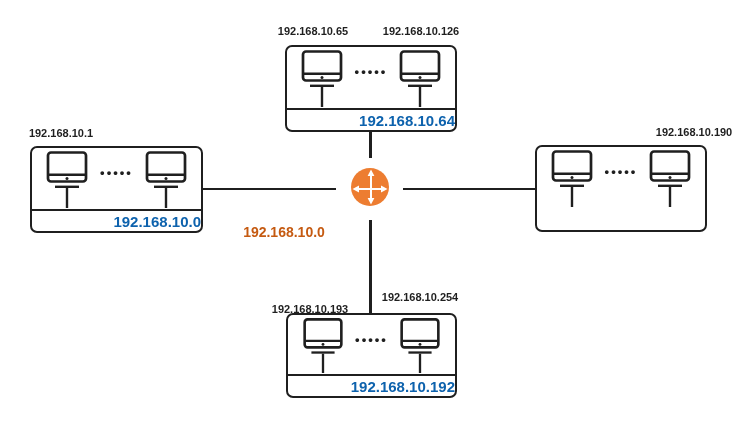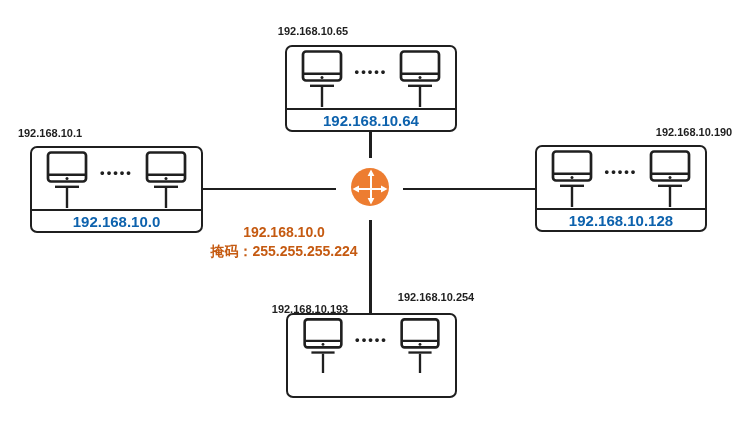--- a/index.html
+++ b/index.html
@@ -17,21 +17,21 @@
     display:flex;justify-content:space-between;align-items:flex-start;
     padding:2px 12px 0 12px;
   }
   .dots{
     margin-top:15px;font-size:13px;font-weight:bold;letter-spacing:2px;color:#1f1f1f;
     user-select:none;
   }
   .subnet-bar{
     position:absolute;left:0;right:0;bottom:0;height:20px;
     border-top:2.5px solid #1f1f1f;
-    display:flex;align-items:center;justify-content:center;
+    display:flex;align-items:center;justify-content:flex-end;
   }
   .subnet-address{
     color:#0d62ad;font-size:15px;font-weight:bold;white-space:nowrap;
   }
   
   .monitor rect{fill:#ffffff;stroke:#1f1f1f;stroke-width:2.7;}
   .monitor line{stroke:#1f1f1f;stroke-width:2.4;}
   .monitor circle{fill:#1f1f1f;}
   
   .host-ip{
@@ -47,24 +47,25 @@
     position:absolute;left:190px;top:223px;width:188px;text-align:center;
     color:#c55a11;font-size:14px;font-weight:bold;line-height:19px;white-space:nowrap;
   }
 </style>
 </head>
 <body>
 
 <div class="canvas">
 
   <span class="host-ip" style="left:313px;top:25px">192.168.10.65</span>
-  <span class="host-ip" style="left:50px;top:127px">192.168.10.1</span>
+  <span class="host-ip" style="left:421px;top:25px">192.168.10.126</span>
+  <span class="host-ip" style="left:61px;top:127px">192.168.10.1</span>
   <span class="host-ip" style="left:694px;top:126px">192.168.10.190</span>
   <span class="host-ip" style="left:310px;top:303px">192.168.10.193</span>
-  <span class="host-ip" style="left:436px;top:291px">192.168.10.254</span>
+  <span class="host-ip" style="left:420px;top:291px">192.168.10.254</span>
 
   <div class="conn" style="left:369px;top:131px;width:2.5px;height:27px"></div>
   <div class="conn" style="left:369px;top:220px;width:2.5px;height:93px"></div>
   <div class="conn" style="left:203px;top:187.5px;width:133px;height:2.5px"></div>
   <div class="conn" style="left:403px;top:187.5px;width:133px;height:2.5px"></div>
 
   <div class="subnet-box" style="left:285px;top:45px;width:172px;height:87px">
     <div class="hosts-row">
       <svg class="monitor" viewBox="0 0 46 58" width="46" height="58">
         <rect x="4" y="2.5" width="38" height="29" rx="3"></rect>
@@ -121,53 +122,52 @@
       </svg>
       <span class="dots">•••••</span>
       <svg class="monitor" viewBox="0 0 46 58" width="46" height="58">
         <rect x="4" y="2.5" width="38" height="29" rx="3"></rect>
           <line x1="5" y1="24.8" x2="41" y2="24.8"></line>
         <circle cx="23" cy="28.4" r="1.5"></circle>
           <line x1="11" y1="36.8" x2="35" y2="36.8" stroke-width="2.8"></line>
         <line x1="23" y1="38" x2="23" y2="58"></line>
       </svg>
     </div>
-    <div class="subnet-bar">
-      <span class="subnet-address">192.168.10.128</span>
-    </div>
   </div>
 
   <div class="subnet-box" style="left:286px;top:313px;width:171px;height:85px">
     <div class="hosts-row">
       <svg class="monitor" viewBox="0 0 46 58" width="46" height="56">
         <rect x="4" y="2.5" width="38" height="29" rx="3"></rect>
           <line x1="5" y1="24.8" x2="41" y2="24.8"></line>
         <circle cx="23" cy="28.4" r="1.5"></circle>
           <line x1="11" y1="36.8" x2="35" y2="36.8" stroke-width="2.8"></line>
         <line x1="23" y1="38" x2="23" y2="58"></line>
       </svg>
       <span class="dots">•••••</span>
       <svg class="monitor" viewBox="0 0 46 58" width="46" height="56">
         <rect x="4" y="2.5" width="38" height="29" rx="3"></rect>
           <line x1="5" y1="24.8" x2="41" y2="24.8"></line>
         <circle cx="23" cy="28.4" r="1.5"></circle>
           <line x1="11" y1="36.8" x2="35" y2="36.8" stroke-width="2.8"></line>
         <line x1="23" y1="38" x2="23" y2="58"></line>
       </svg>
     </div>
+    <div class="subnet-bar">
+      <span class="subnet-address">192.168.10.192</span>
+    </div>
   </div>
 
   <svg class="router" viewBox="0 0 40 40">
     <circle cx="20" cy="20" r="19" fill="#ed7d31"></circle>
     <line x1="21" y1="7" x2="21" y2="33" stroke="#ffffff" stroke-width="2"></line>
     <polygon points="21,2.5 17.6,9 24.4,9" fill="#ffffff"></polygon>
     <polygon points="21,37.5 17.6,31 24.4,31" fill="#ffffff"></polygon>
     <line x1="7" y1="22" x2="35" y2="22" stroke="#ffffff" stroke-width="2"></line>
     <polygon points="2.5,22 9,18.6 9,25.4" fill="#ffffff"></polygon>
     <polygon points="37.5,22 31,18.6 31,25.4" fill="#ffffff"></polygon>
   </svg>
 
   <div class="center-label">
     <div>192.168.10.0</div>
-    <div>掩码：255.255.255.224</div>
   </div>
 
 </div>
 
 </body></html>

